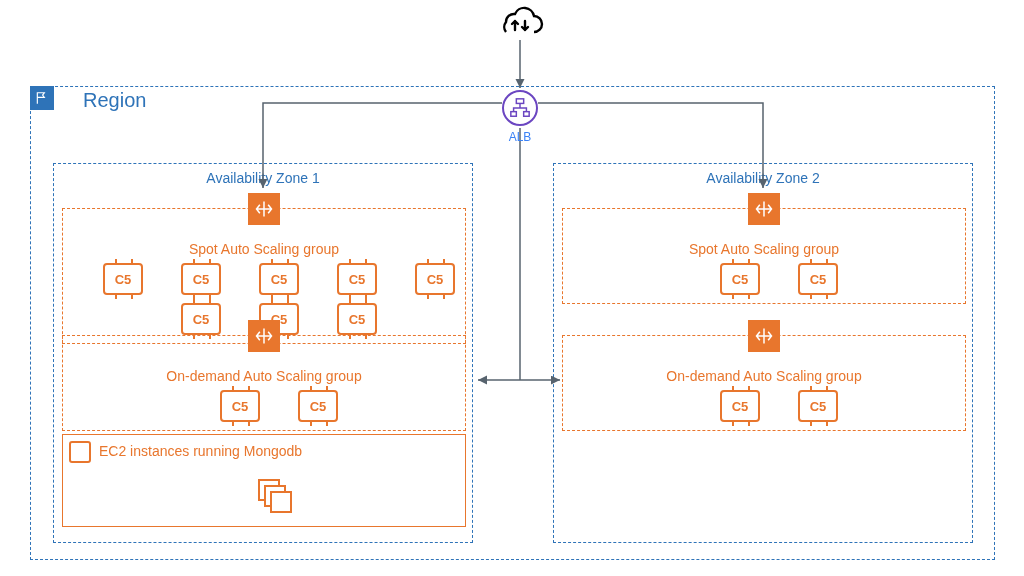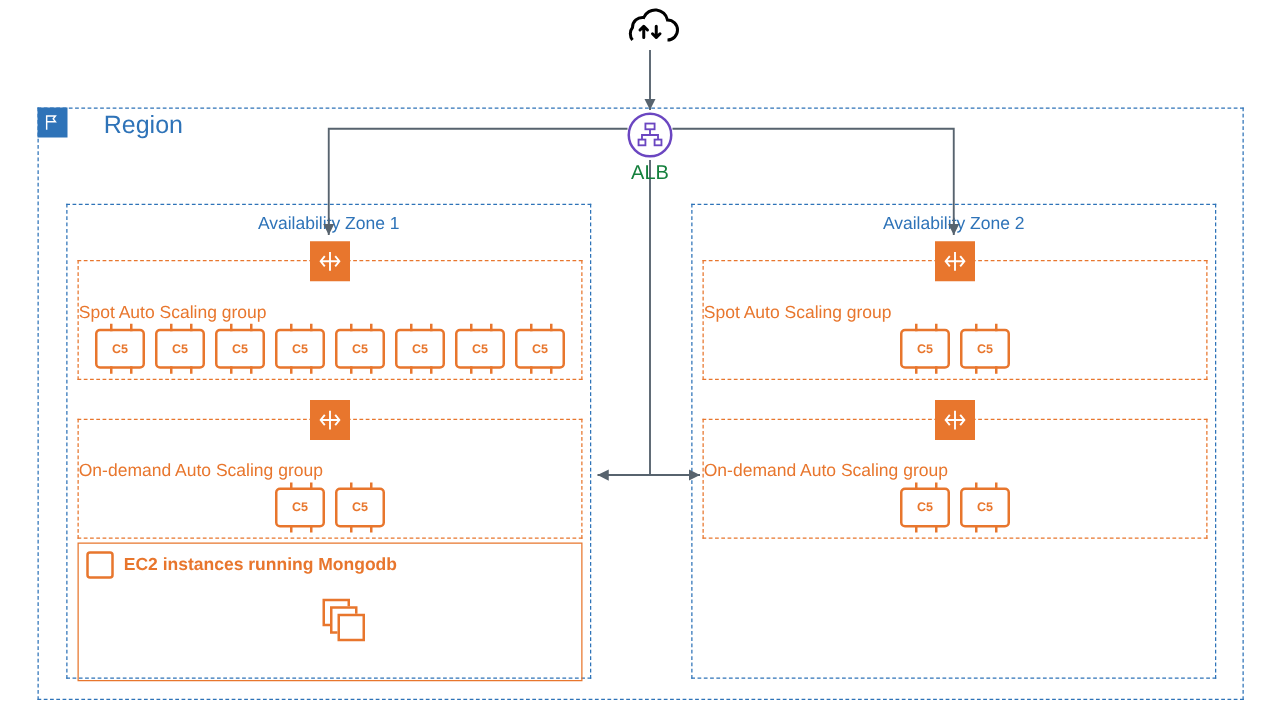--- a/index.html
+++ b/index.html
@@ -47,50 +47,52 @@
     text-align:center;
     color:#2E73B8;
     font-size:14px;
   }
   .asg {
     position:absolute;
     border: 1px dashed #E8762D;
     left: 8px;
     width: 404px;
     padding-top: 32px;
+    text-align:center;
   }
   .asg-icon {
     position:absolute;
     top:-16px; left:50%; transform:translateX(-50%);
     width:32px; height:32px;
     background:#E8762D;
     display:flex; align-items:center; justify-content:center;
   }
   .asg-title { color:#E8762D; font-size:14px; margin-bottom:6px; }
   .instances { display:flex; justify-content:center; gap:8px; padding-bottom:8px; flex-wrap:wrap;}
   .c5 {
     width:40px; height:32px;
     border:2px solid #E8762D;
     border-radius:4px;
     color:#E8762D;
-    font-size:10px; font-weight:bold;
+    font-size:13px; font-weight:bold;
     display:flex; align-items:center; justify-content:center;
     position:relative;
+    margin-left:30px;
   }
   .c5::before, .c5::after {
     content:""; position:absolute;
     width:2px; height:6px; background:#E8762D;
   }
   .c5::before { top:-6px; left:10px; box-shadow: 16px 0 #E8762D; }
   .c5::after  { bottom:-6px; left:10px; box-shadow: 16px 0 #E8762D; }
 
   .mongo-box {
     position:absolute;
     border:1px solid #E8762D;
-    left:8px; width:404px; top:270px; height:111px;font-weight:bold;
+    left:8px; width:404px; top:270px; height:93px;
   }
   .mongo-chip {
     position:absolute; left:6px; top:6px;
     width:22px; height:22px;
     border:2px solid #E8762D; border-radius:3px;
   }
   .mongo-title {
     position:absolute; left:36px; top:8px;
     color:#E8762D; font-size:14px;
   }
@@ -107,21 +109,21 @@
     left:502px; top:90px;
     width:36px; height:36px;
     border-radius:50%;
     border:2px solid #6B46C1;
     background:#ffffff;
     display:flex; align-items:center; justify-content:center;
     z-index:5;
   }
   .alb-label {
     position:absolute; left:500px; top:130px; width:40px;
-    text-align:center; font-size:16px; color:#15803d;
+    text-align:center; font-size:12px; color:#3b82f6;
     z-index:5;
   }
   .cloud {
     position:absolute;
     left:496px; top:6px;
     width:48px;
     z-index:5;
   }
   svg.lines { position:absolute; left:0; top:0; z-index:1; pointer-events:none;}
   .asg-top { top:44px; }

